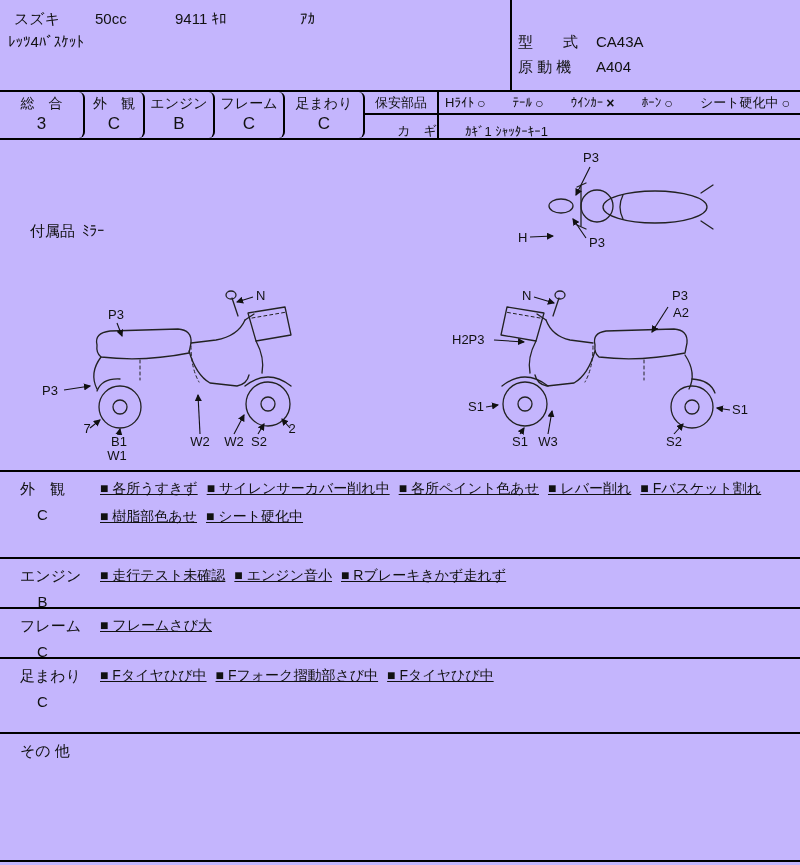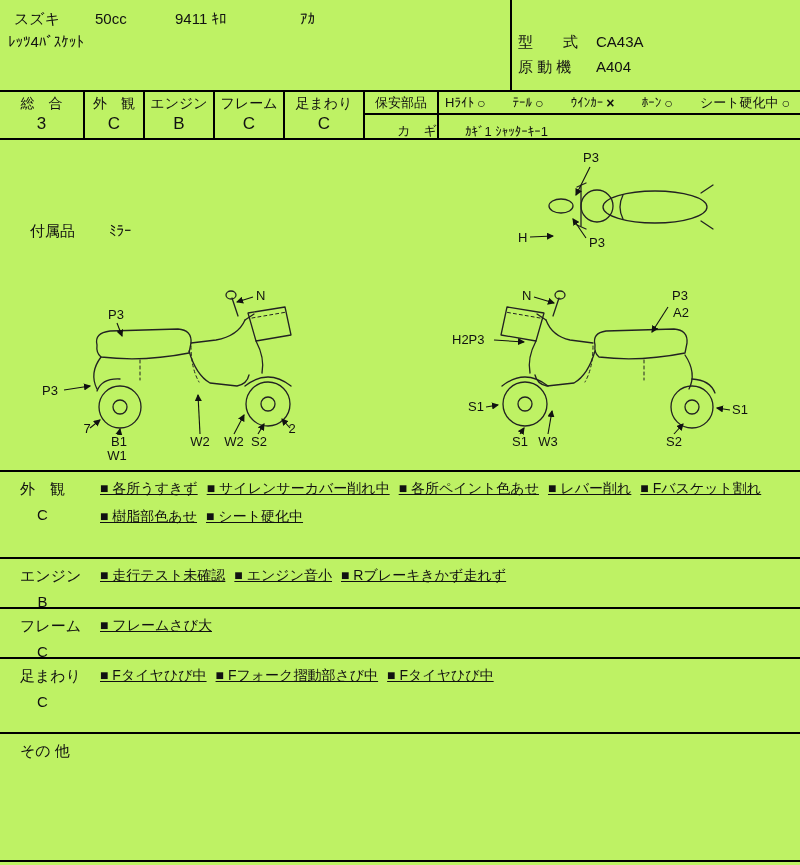--- a/index.html
+++ b/index.html
@@ -1,26 +1,26 @@
 <!DOCTYPE html>
 <html><head>
 <meta charset="utf-8">
 <style>
   html,body { margin:0; padding:0; background:#fff; }
   .sheet {
-    position:relative; width:800px; height:865px; background:#bef264; color:#111;
+    position:relative; width:800px; height:865px; background:#c4b5fd; color:#111;
     font-family:"Liberation Sans","DejaVu Sans",sans-serif; font-size:15px; overflow:hidden;
   }
   .abs { position:absolute; }
   .vline { width:0; border-left:2px solid #000; }
   .hlabel { display:inline-block; width:78px; }
 
   
   .ratings { border-top:2px solid #000; border-bottom:2px solid #000; box-sizing:border-box; }
-  .rate-cell { position:absolute; top:0; bottom:0; border-right:2px solid #000; text-align:center; box-sizing:border-box; }
+  .rate-cell { position:absolute; top:0; bottom:0; border-right:2px solid #000; text-align:center; box-sizing:border-box;border-radius:6px; }
   .rate-label { font-size:14px; padding-top:3px; }
   .rate-value { font-size:17px; padding-top:1px; }
   .safety { position:absolute; left:365px; top:0; bottom:0; width:435px; font-size:13px; }
   .safety-vdiv { position:absolute; left:72px; top:0; bottom:0; border-left:2px solid #000; }
   .safety-row1 { position:absolute; left:0; top:0; width:100%; height:23px; border-bottom:2px solid #000; box-sizing:border-box; display:flex; align-items:center; }
   .safety-row2 { position:absolute; left:16px; top:23px; width:100%; height:32px; display:flex; align-items:center; }
   .safety-label { flex:0 0 72px; width:72px; text-align:center; }
   .safety-items { flex:1; display:flex; justify-content:space-between; padding:0 10px 0 8px; }
   .s-item { display:inline-flex; gap:3px; align-items:center; }
   .s-status { font-weight:bold; font-size:14px; }
@@ -35,21 +35,21 @@
   .comment-line { height:28px; white-space:nowrap; font-size:14px; }
   .comment-item { margin-right:9px; }
 
   
   svg.diag { position:absolute; overflow:visible; }
   .ln { fill:none; stroke:#222; stroke-width:1.3; stroke-linecap:round; stroke-linejoin:round; }
   .dash { stroke-dasharray:3 3; stroke-width:1; }
   .arrow { fill:none; stroke:#111; stroke-width:1.1; marker-end:url(#ah); }
   svg text { font-size:13px; fill:#111; font-family:inherit; }
   .tm { text-anchor:middle; }
-  .acc-row { display:flex; gap:34px; }
+  .acc-row { display:flex; gap:7px; }
 </style>
 </head>
 <body>
 
 <div class="sheet">
 
   <div class="abs" style="left:14px;top:10px">スズキ</div>
   <div class="abs" style="left:95px;top:10px">50cc</div>
   <div class="abs" style="left:175px;top:10px">9411 ｷﾛ</div>
   <div class="abs" style="left:300px;top:10px">ｱｶ</div>

